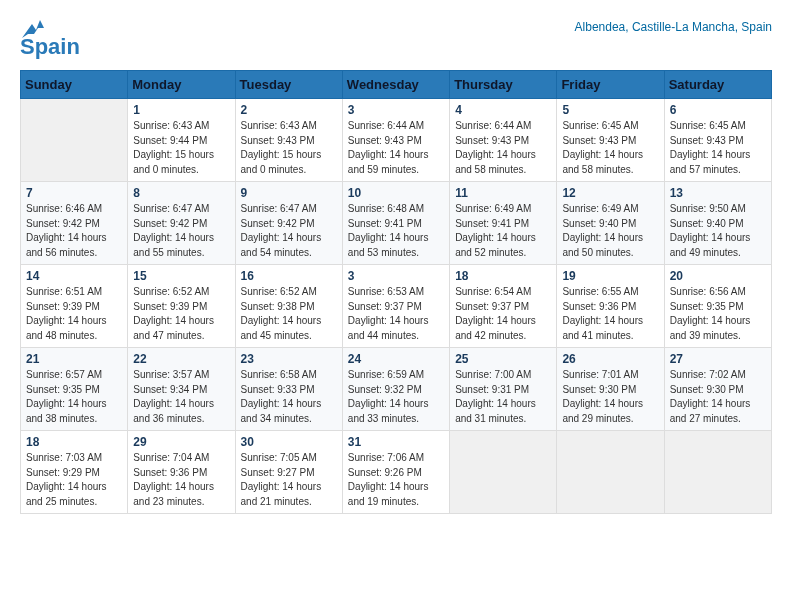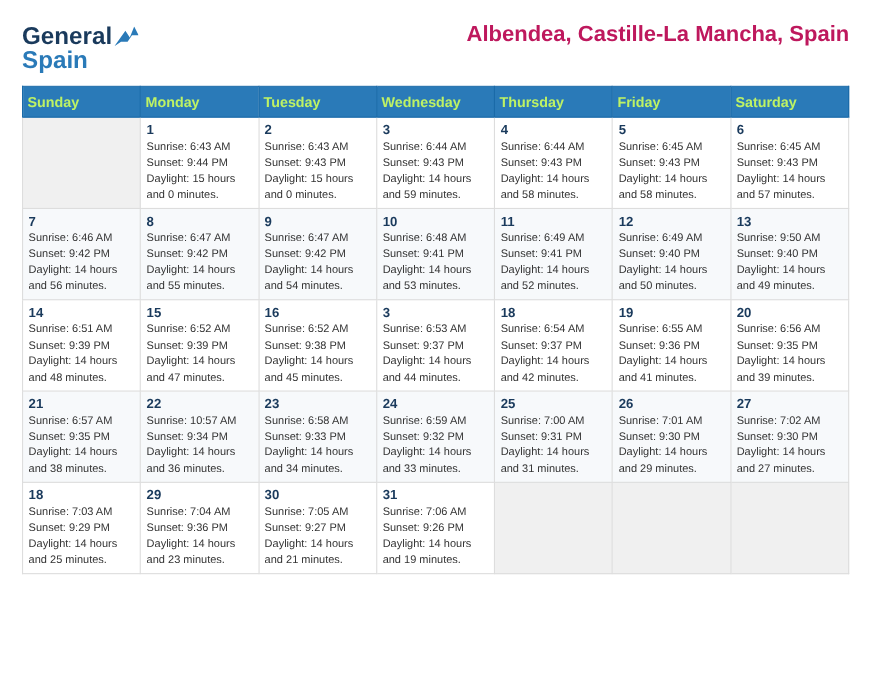--- a/index.html
+++ b/index.html
@@ -24,32 +24,31 @@
     .title-block {
       text-align: right;
     }
     .month-title {
       font-size: 42px;
       font-weight: bold;
       color: #1a3a5c;
       line-height: 1.1;
     }
     .location {
-      font-size: 20px;
-      color: #be185d;
-      font-weight: bold;
+      font-size: 12px;
+      color: #0369a1;
     }
     .calendar {
       width: 100%;
       border-collapse: collapse;
       border: 1px solid #ccc;
     }
     .calendar th {
       background: #2a7ab8;
-      color: #bef264;
+      color: #0f172a;
       font-size: 13px;
       padding: 6px 4px;
       text-align: left;
       border: 1px solid #1a6aa8;
       font-weight: bold;
     }
     .calendar td {
       vertical-align: top;
       padding: 4px 5px;
       border: 1px solid #ddd;
@@ -77,21 +76,20 @@
     .empty-cell {
       background: #f0f0f0 !important;
     }
   </style>
 </head>
 <body>
 
 <div class="header">
   <div class="logo">
     <div style="display:flex;align-items:center;">
-      <span style="font-size:22px;font-weight:bold;color:#1a3a5c;">General</span>
       <svg width="22" height="18" viewBox="0 0 22 18" style="margin-left:2px;">
         <polygon points="0,18 10,4 14,10 18,0 22,8 16,8 12,14 6,14" fill="#2a7ab8"></polygon>
       </svg>
     </div>
     <span style="font-size:22px;font-weight:bold;color:#2a7ab8;margin-top:-4px;">Spain</span>
   </div>
   <div class="title-block">
     <div class="location">Albendea, Castille-La Mancha, Spain</div>
   </div>
 </div>
@@ -259,21 +257,21 @@
       <tr>
         <td>
           <span class="day-num">21</span>
           <div class="cell-info">Sunrise: 6:57 AM
 Sunset: 9:35 PM
 Daylight: 14 hours
 and 38 minutes.</div>
         </td>
         <td>
           <span class="day-num">22</span>
-          <div class="cell-info">Sunrise: 10:57 AM
+          <div class="cell-info">Sunrise: 3:57 AM
 Sunset: 9:34 PM
 Daylight: 14 hours
 and 36 minutes.</div>
         </td>
         <td>
           <span class="day-num">23</span>
           <div class="cell-info">Sunrise: 6:58 AM
 Sunset: 9:33 PM
 Daylight: 14 hours
 and 34 minutes.</div>

